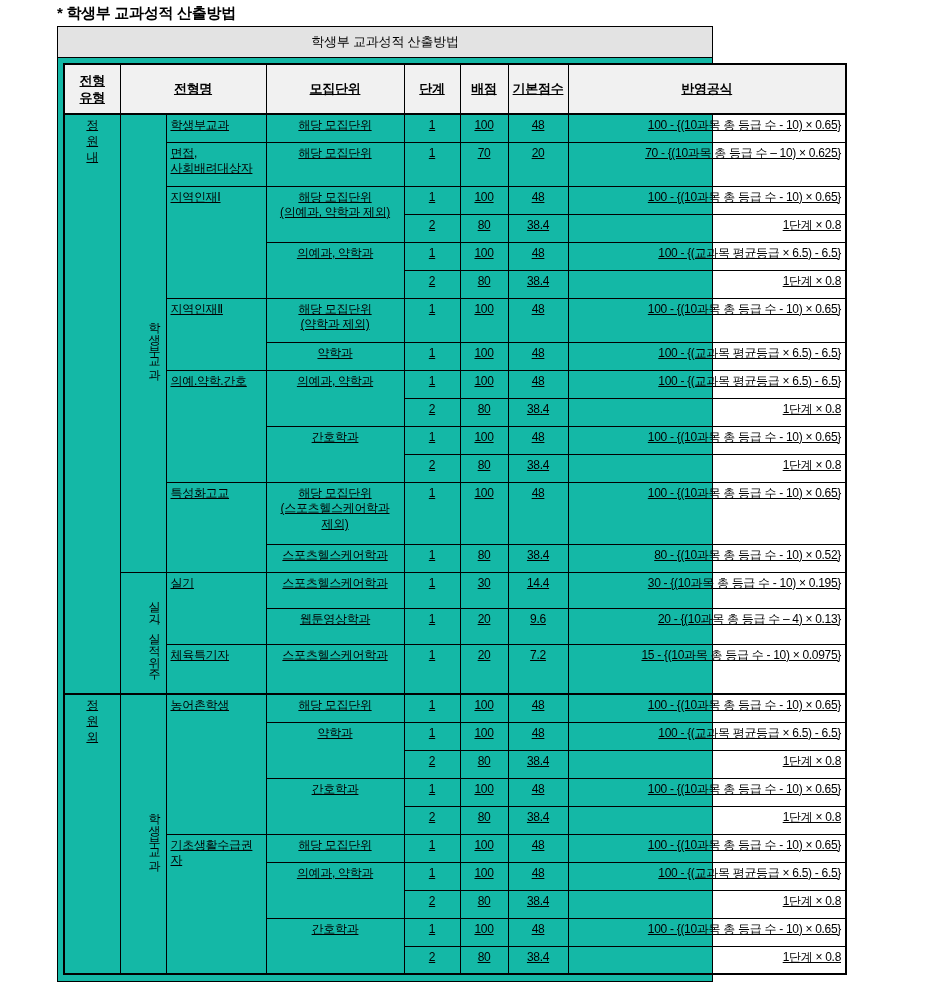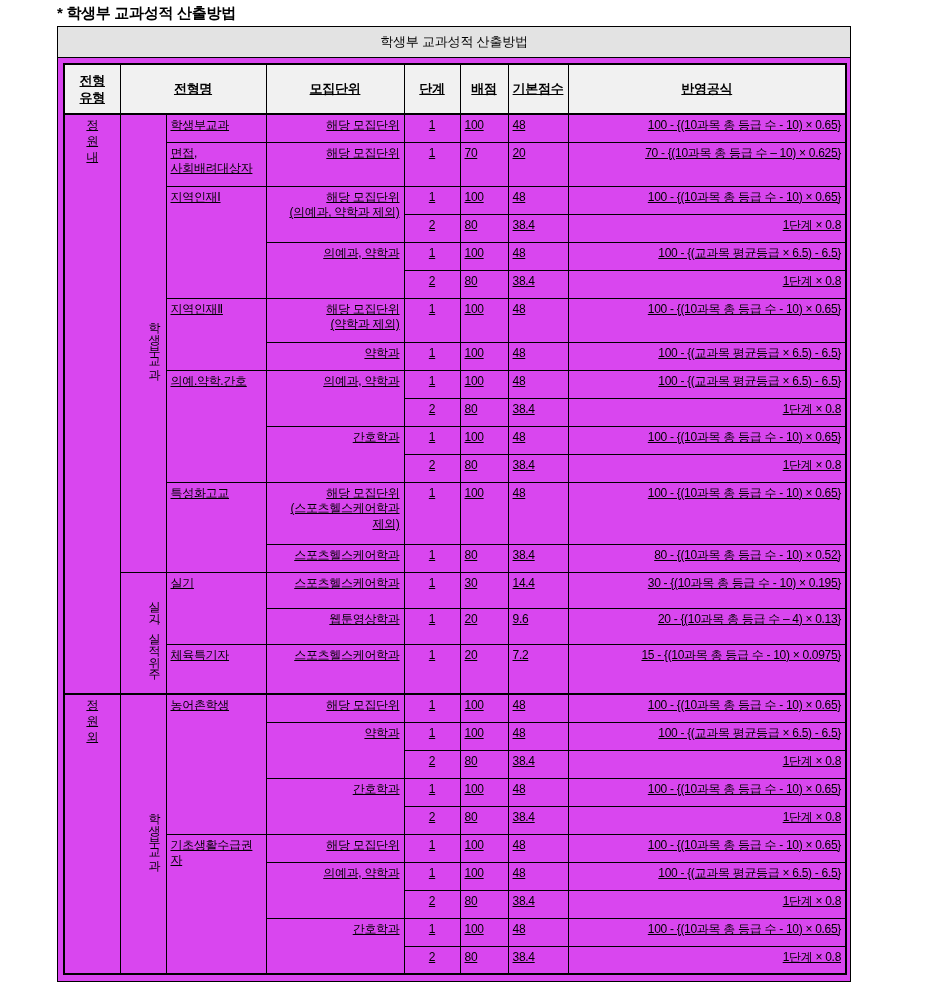--- a/index.html
+++ b/index.html
@@ -25,24 +25,24 @@
     letter-spacing: -0.3px;
     white-space: nowrap;
     text-align: center;
   }
 
   
   .outer-frame {
     position: absolute;
     left: 57px;
     top: 26px;
-    width: 794px;
+    width: 656px;
     border: 1px solid #000;
     box-sizing: border-box;
-    background: #d946ef;
+    background: #14b8a6;
   }
 
   
   .caption-band {
     height: 31px;
     background: #e3e3e3;
     border-bottom: 1px solid #000;
     box-sizing: border-box;
     display: flex;
     align-items: center;
@@ -112,23 +112,23 @@
     font-size: 13px;
     padding-top: 6px;
     line-height: 1.25;
   }
   .name-cell {
     font-weight: bold;
     font-size: 13px;
     text-align: left;
     vertical-align: top;
   }
-  .unit-cell  { text-align: right;  vertical-align: top; }
+  .unit-cell  { text-align: center;  vertical-align: top; }
   .num-cell   { text-align: center; vertical-align: top; }
-  .right-cell { text-align: left;  vertical-align: top; }
+  .right-cell { text-align: center;  vertical-align: top; }
   .formula-cell { text-align: right; vertical-align: top; margin-left: 10px; }
 
   
   .dot-top    { border-top: 1px dotted #000 !important; }
 
   .thick-top  { border-top: 2px solid #000 !important; }
 </style>
 </head>
 <body>
 

